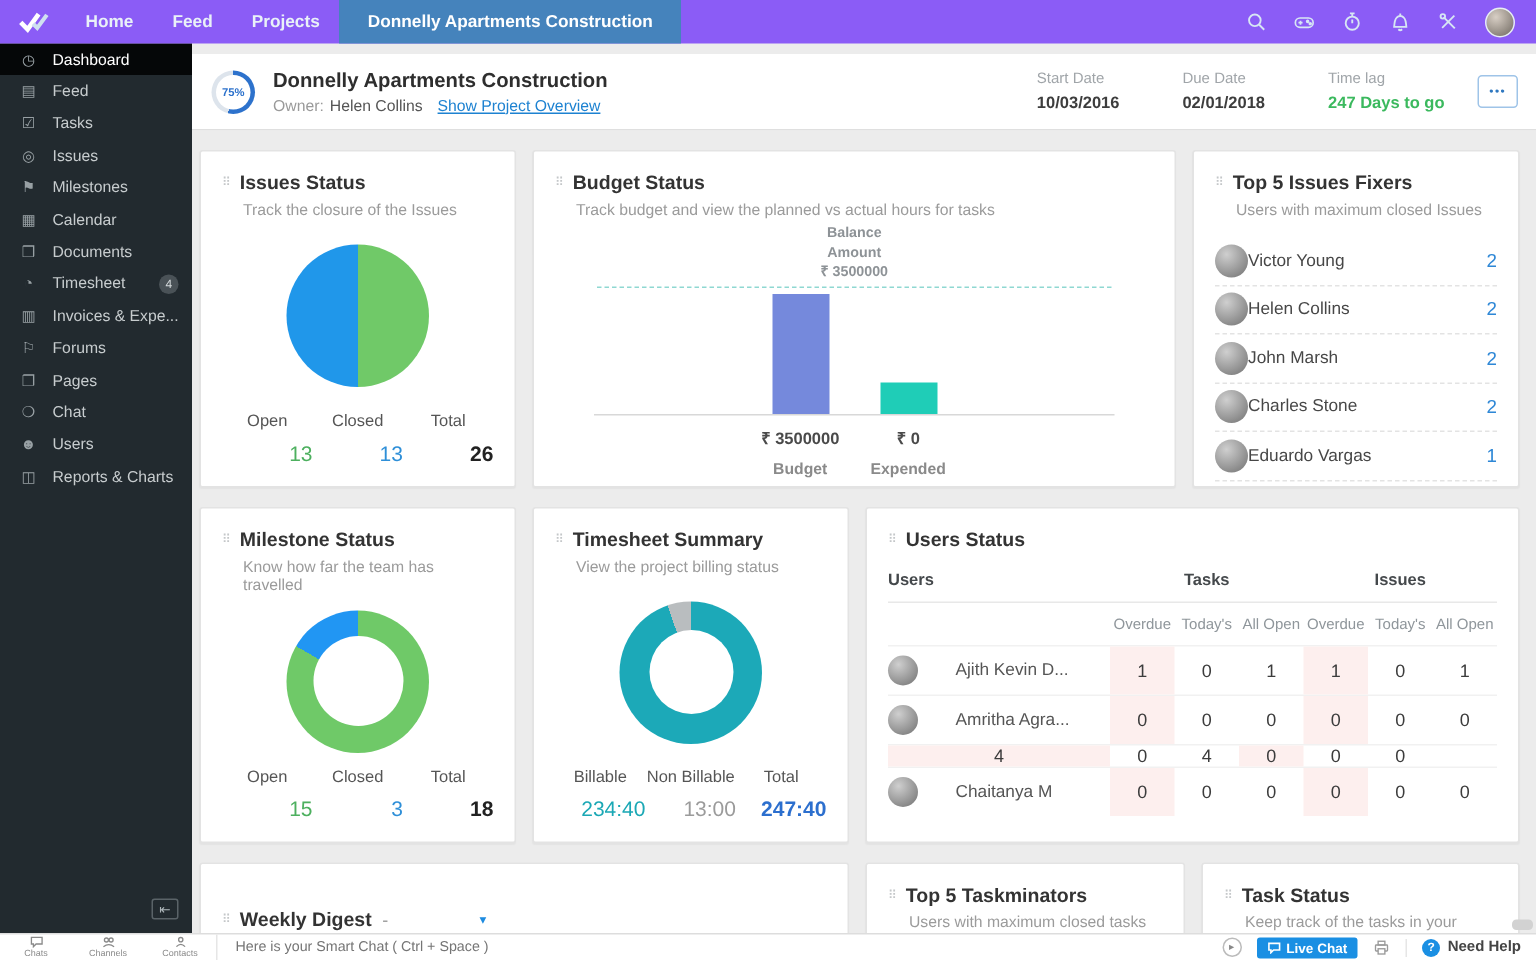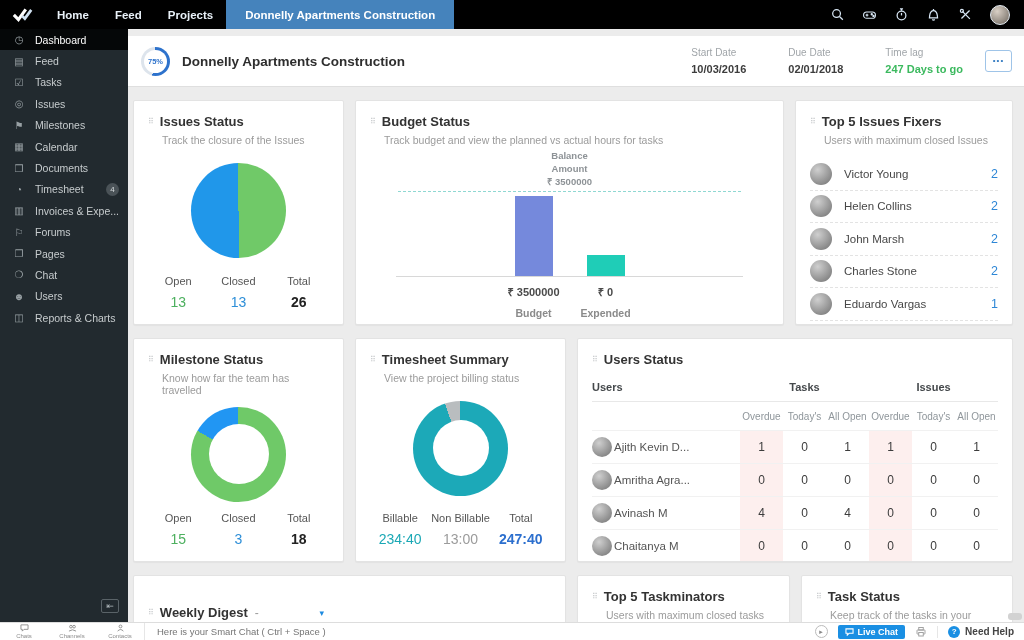--- a/index.html
+++ b/index.html
@@ -1,20 +1,20 @@
 <!DOCTYPE html>
 <html><head>
 <meta charset="utf-8">
 <style>
   * { margin:0; padding:0; box-sizing:border-box; }
   html,body { width:1024px; height:640px; overflow:hidden; }
   body { font-family:"Liberation Sans", sans-serif; background:#ececec; position:relative; }
 
   
-  .topnav { position:absolute; top:0; left:0; width:1024px; height:29px; background:#000000; display:flex; align-items:center; z-index:30; }
+  .topnav { position:absolute; top:0; left:0; width:1024px; height:29px; background:#8b5cf6; display:flex; align-items:center; z-index:30; }
   .logo { margin:0 10px 0 12px; display:flex; align-items:center; }
   .nav-link { color:#e9f1f8; font-size:11.5px; font-weight:bold; padding:0 13px; height:29px; display:flex; align-items:center; cursor:pointer; }
   .nav-tab { background:#4583bc; color:#fff; font-size:11.5px; font-weight:bold; padding:0 19px; height:29px; display:flex; align-items:center; }
   .tn-right { margin-left:auto; display:flex; align-items:center; gap:17px; margin-right:14px; }
   .tn-icon { width:15px; height:15px; display:flex; align-items:center; justify-content:center; cursor:pointer; }
   .tn-avatar { width:20px; height:20px; border-radius:50%; background:radial-gradient(circle at 35% 30%, #d8cfc5, #6d665e); border:1px solid #e6edf4; cursor:pointer; }
 
   
   .sidebar { position:absolute; top:29px; left:0; width:128px; bottom:18px; background:#222a2f; z-index:20; }
   .side-item { display:flex; align-items:center; height:21.4px; padding-left:13px; color:#c7ccce; font-size:10.5px; cursor:pointer; }
@@ -61,21 +61,21 @@
   .pie { width:95px; height:95px; border-radius:50%; background:conic-gradient(#70c968 0 180deg, #2097ea 180deg 360deg); }
   .donut { width:95px; height:95px; border-radius:50%; display:flex; align-items:center; justify-content:center; }
   .donut.milestone { background:conic-gradient(#6fc968 0 300deg, #2196f3 300deg 360deg); }
   .donut.timesheet { background:conic-gradient(#1ca9b8 0 341deg, #b9bdbf 341deg 360deg); }
   .donut .hole { width:60px; height:60px; border-radius:50%; background:#fff; }
   .donut.timesheet .hole { width:56px; height:56px; }
 
   .legend { display:flex; margin-top:auto; padding-bottom:2px; }
   .leg { flex:1; text-align:center; }
   .leg .ll { font-size:11px; color:#555; }
-  .leg .lv { font-size:14px; margin-top:7px; color:#333; }
+  .leg .lv { font-size:14px; margin-top:7px; color:#333;text-align:right; }
   .lv.green { color:#4db05f; } .lv.blue { color:#2e8fd8; } .lv.teal { color:#1ba8b5; }
   .lv.gray { color:#9b9b9b; } .lv.bold { font-weight:bold; color:#222; } .lv.boldblue { font-weight:bold; color:#2c6fce; }
 
   
   .budget-body { flex:1; display:flex; margin-top:4px; }
   .half { flex:1; display:flex; flex-direction:column; justify-content:flex-end;font-weight:bold; }
   .half + .half { border-left:1px solid #ececec; }
   .annot { text-align:center; font-size:9.5px; color:#8d9296; line-height:1.35; margin-bottom:3px; }
   .bars { height:86px; margin:0 26px; position:relative; border-bottom:1px solid #d8d8d8; display:flex; align-items:flex-end; justify-content:center; gap:34px; }
   .dashline { position:absolute; top:0; left:2px; right:2px; border-top:1px dashed #8fd8d2; }
@@ -85,35 +85,35 @@
   .bar-labels { display:flex; justify-content:center; gap:34px; padding:7px 0 6px; }
   .bl { width:38px; display:flex; flex-direction:column; align-items:center; }
   .bl .bv { font-size:11px; color:#4a4a4a; white-space:nowrap; }
   .bl .bn { font-size:10.5px; color:#8a8a8a; margin-top:8px; white-space:nowrap; }
 
   
   .fx-list { margin-top:12px; }
   .fx-row { display:flex; align-items:center; height:32.5px; border-bottom:1px dashed #e3e3e3; cursor:pointer; }
   .avatar { width:22px; height:22px; border-radius:50%; background:radial-gradient(circle at 35% 30%, #cfcfcf, #6f6f6f); flex:none; }
   .avatar.sm { width:20px; height:20px; }
-  .fx-name { margin-left:12px; font-size:11.5px; color:#474747; }
+  .fx-name { font-size:11.5px; color:#474747; }
   .fx-count { margin-left:auto; font-size:12.5px; color:#2e87d6; }
 
   
   .ts-table { margin-top:14px; }
   .ts-grid { display:grid; grid-template-columns:148px repeat(6, 1fr); align-items:center; }
   .ts-group { padding-bottom:8px; border-bottom:1px solid #e8e8e8; }
   .ts-group .gh { font-size:11px; font-weight:bold; color:#44484b; }
   .gh.users { grid-column:1; }
   .gh.tasks { grid-column:2 / span 3; text-align:center; }
   .gh.issues { grid-column:5 / span 3; text-align:center; }
   .ts-sub .sc { font-size:10px; color:#8f969b; text-align:center; padding:9px 0 8px; }
   .ts-row { border-top:1px solid #f1f1f1; }
   .ts-row:first-of-type { border-top:none; }
-  .ts-user { display:flex; align-items:center; gap:2px; font-size:11.5px; color:#555; padding:6px 0; }
+  .ts-user { display:flex; align-items:center; gap:25px; font-size:11.5px; color:#555; padding:6px 0; }
   .ts-cell { text-align:center; font-size:12px; color:#3c3c3c; align-self:stretch; display:flex; align-items:center; justify-content:center; }
   .ts-cell.pink { background:#fdefee; }
 
   
   .wd-sep { color:#9b9b9b; font-size:12px; margin:0 7px; }
   .wd-week { color:#c2410c; font-size:12.5px; font-weight:bold; cursor:pointer;margin-top:33px; }
   .wd-caret { color:#1d8be0; font-size:9px; margin-left:4px; cursor:pointer; }
 
   
   .chatbar { position:absolute; left:0; right:0; bottom:0; height:18px; background:#fff; border-top:1px solid #ddd; display:flex; align-items:center; z-index:40; }
@@ -249,20 +249,23 @@
 </div>
 
 <div class="main">
 
   <div class="project-header">
     <div class="prog-ring">
       <div class="inner">75%</div>
     </div>
     <div class="ph-text">
       <div class="ph-title">Donnelly Apartments Construction</div>
+      <div class="ph-owner">
+        <span>Owner:</span><span class="owner-name">Helen Collins</span><a>Show Project Overview</a>
+      </div>
     </div>
     <div class="ph-dates">
       <div class="ph-date">
         <div class="dl">Start Date</div>
         <div class="dv">10/03/2016</div>
       </div>
       <div class="ph-date">
         <div class="dl">Due Date</div>
         <div class="dv">02/01/2018</div>
       </div>
@@ -461,24 +464,20 @@
               <span>Amritha Agra...</span>
             </div>
           <div class="ts-cell pink">0</div>
           <div class="ts-cell">0</div>
           <div class="ts-cell">0</div>
           <div class="ts-cell pink">0</div>
           <div class="ts-cell">0</div>
           <div class="ts-cell">0</div>
         </div>
         <div class="ts-grid ts-row">
-          <div class="ts-user">
-              <span class="avatar sm"></span>
-              <span>Avinash M</span>
-            </div>
           <div class="ts-cell pink">4</div>
           <div class="ts-cell">0</div>
           <div class="ts-cell">4</div>
           <div class="ts-cell pink">0</div>
           <div class="ts-cell">0</div>
           <div class="ts-cell">0</div>
         </div>
         <div class="ts-grid ts-row">
           <div class="ts-user">
               <span class="avatar sm"></span>

